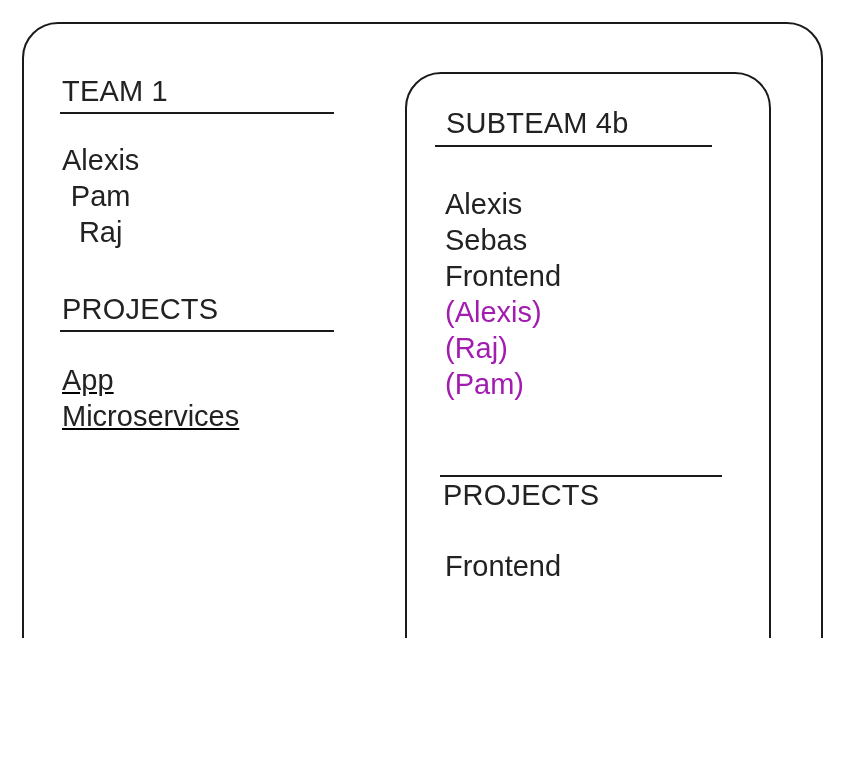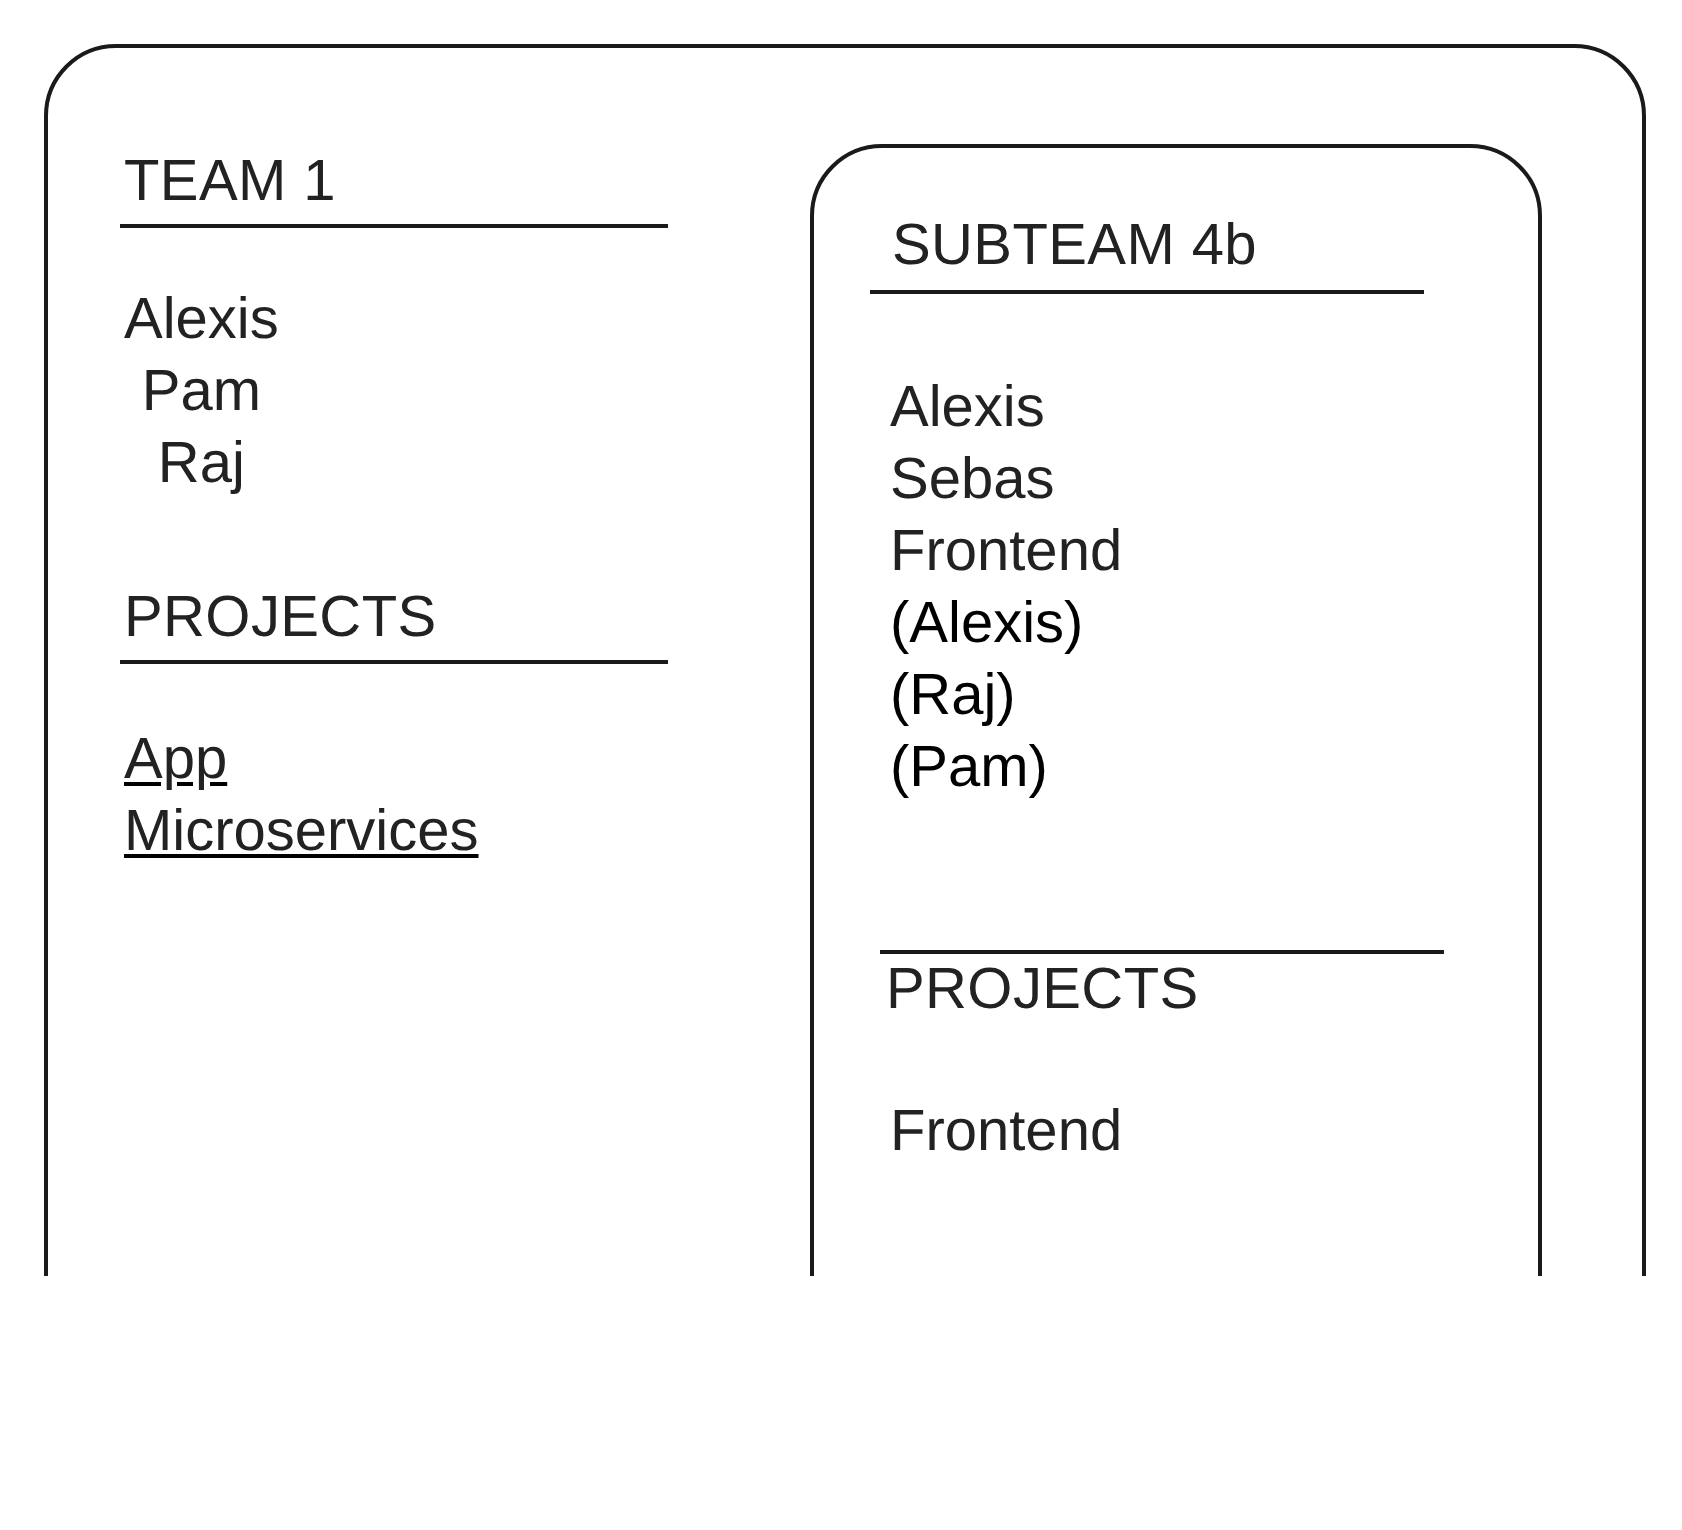--- a/index.html
+++ b/index.html
@@ -63,21 +63,21 @@
   }
 
   .entry {
     font-size: 29px;
     line-height: 36px;
     color: #222222;
     white-space: nowrap;
   }
 
   .entry.inherited {
-    color: #000000;
+    color: #a21caf;
   }
 
   
   #team-heading        { left: 62px;  top: 74px; }
   #team-heading-rule   { position: absolute; left: 60px;  top: 112px; width: 274px; }
 
   #team-members        { left: 62px;  top: 142px; text-align: center; }
 
   #team-projects-heading      { left: 62px;  top: 292px; }
   #team-projects-heading-rule { position: absolute; left: 60px; top: 330px; width: 274px; }

